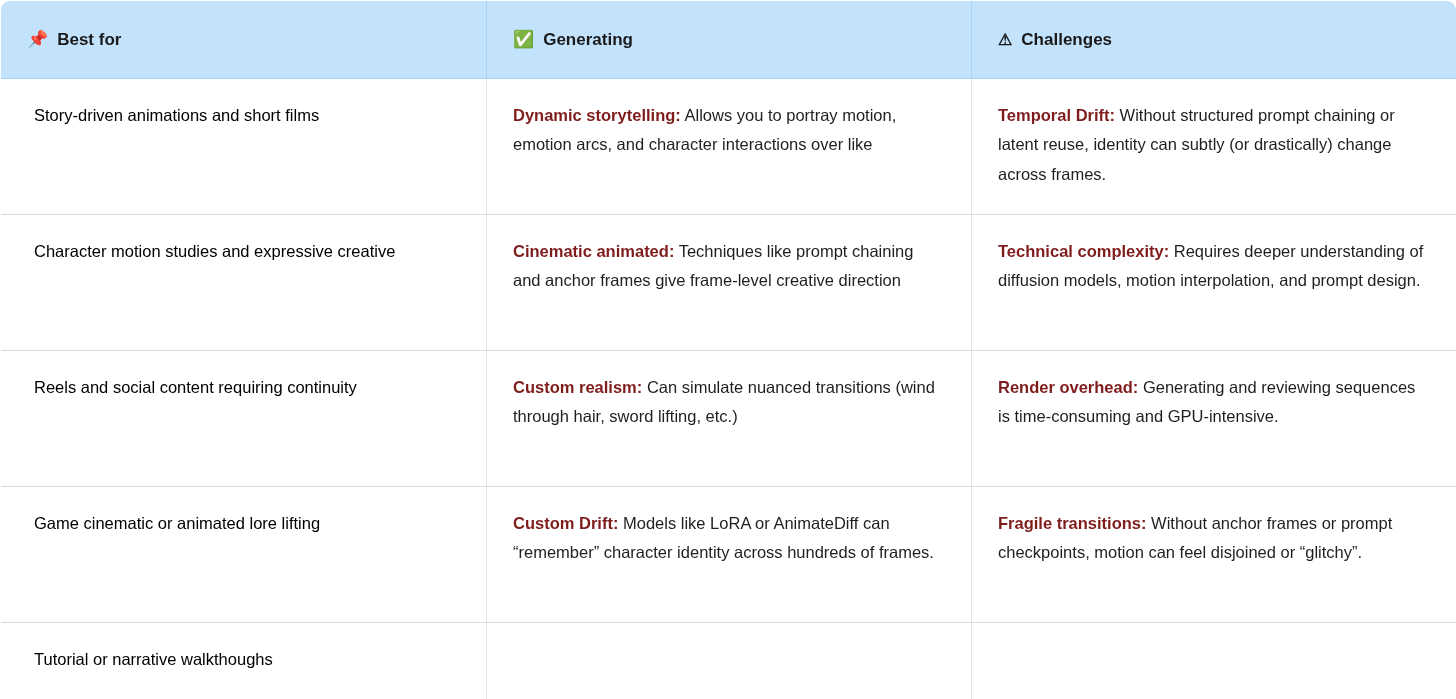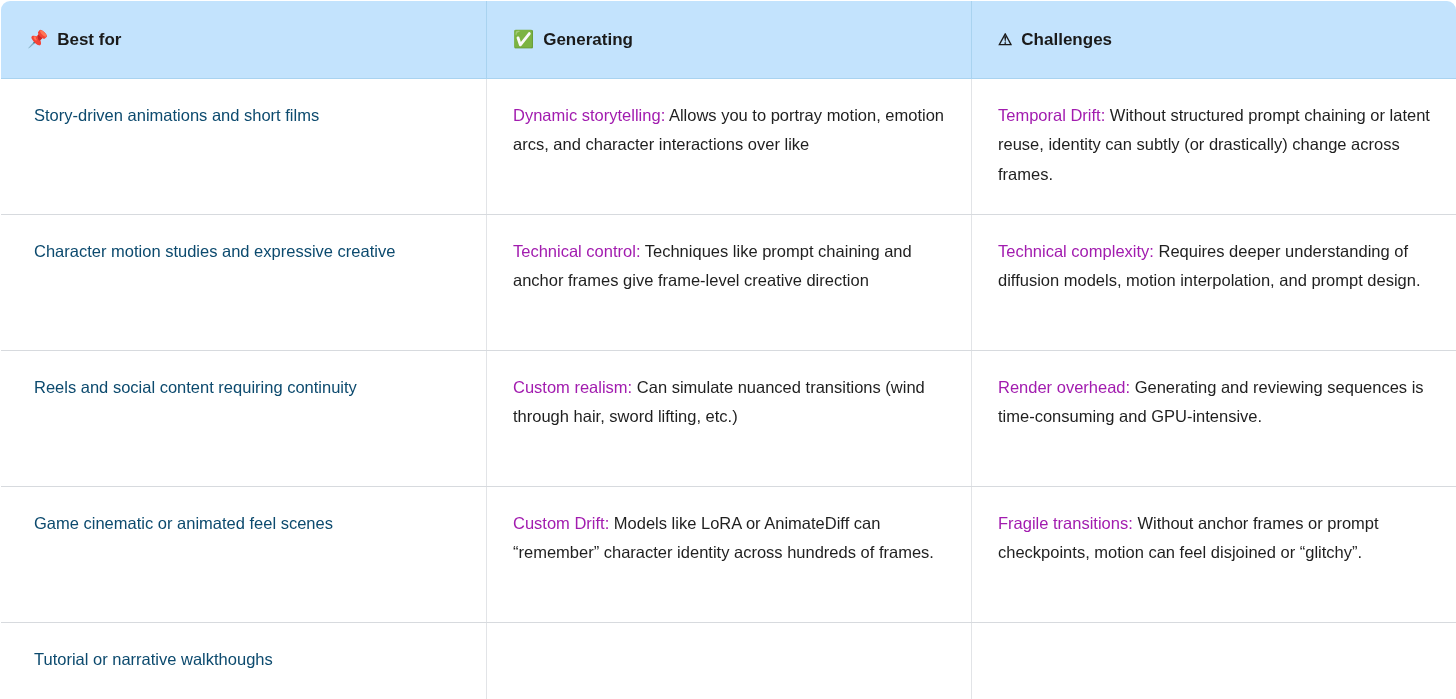--- a/index.html
+++ b/index.html
@@ -70,23 +70,23 @@
     font-size: 16.5px;
     line-height: 1.78;
     color: #1f1f1f;
     border-right: 1px solid #e2e4e7;
     border-bottom: 1px solid #d7dade;
     word-wrap: break-word;
   }
   tbody td:last-child { border-right: none; margin-top: 34px; }
   tbody tr:last-child td { border-bottom: none; }
 
-  tbody td.cell-best { color: #0c4a6e; padding-left: 33px; }
+  tbody td.cell-best { color: #000000; padding-left: 33px; }
 
-  .lead { font-weight: normal; color: #a21caf; }
+  .lead { font-weight: bold; color: #7f1d1d; }
 </style>
 </head>
 <body>
 
 <div class="table-wrap">
   <table class="comparison-table">
     <colgroup>
       <col class="col-best">
       <col class="col-str">
       <col class="col-chal">
@@ -116,30 +116,30 @@
     </thead>
 
     <tbody>
       <tr>
         <td class="cell-best">Story-driven animations and short films</td>
         <td><span class="lead">Dynamic storytelling:</span><span> Allows you to portray motion, emotion arcs, and character interactions over like</span></td>
         <td><span class="lead">Temporal Drift:</span><span> Without structured prompt chaining or latent reuse, identity can subtly (or drastically) change across frames.</span></td>
       </tr>
       <tr>
         <td class="cell-best">Character motion studies and expressive creative</td>
-        <td><span class="lead">Technical control:</span><span> Techniques like prompt chaining and anchor frames give frame-level creative direction</span></td>
+        <td><span class="lead">Cinematic animated:</span><span> Techniques like prompt chaining and anchor frames give frame-level creative direction</span></td>
         <td><span class="lead">Technical complexity:</span><span> Requires deeper understanding of diffusion models, motion interpolation, and prompt design.</span></td>
       </tr>
       <tr>
         <td class="cell-best">Reels and social content requiring continuity</td>
         <td><span class="lead">Custom realism:</span><span> Can simulate nuanced transitions (wind through hair, sword lifting, etc.)</span></td>
         <td><span class="lead">Render overhead:</span><span> Generating and reviewing sequences is time-consuming and GPU-intensive.</span></td>
       </tr>
       <tr>
-        <td class="cell-best">Game cinematic or animated feel scenes</td>
+        <td class="cell-best">Game cinematic or animated lore lifting</td>
         <td><span class="lead">Custom Drift:</span><span> Models like LoRA or AnimateDiff can “remember” character identity across hundreds of frames.</span></td>
         <td><span class="lead">Fragile transitions:</span><span> Without anchor frames or prompt checkpoints, motion can feel disjoined or “glitchy”.</span></td>
       </tr>
       <tr>
         <td class="cell-best">Tutorial or narrative walkthoughs</td>
         <td><span class="lead"></span><span></span></td>
         <td><span class="lead"></span><span></span></td>
       </tr>
     </tbody>
   </table>

